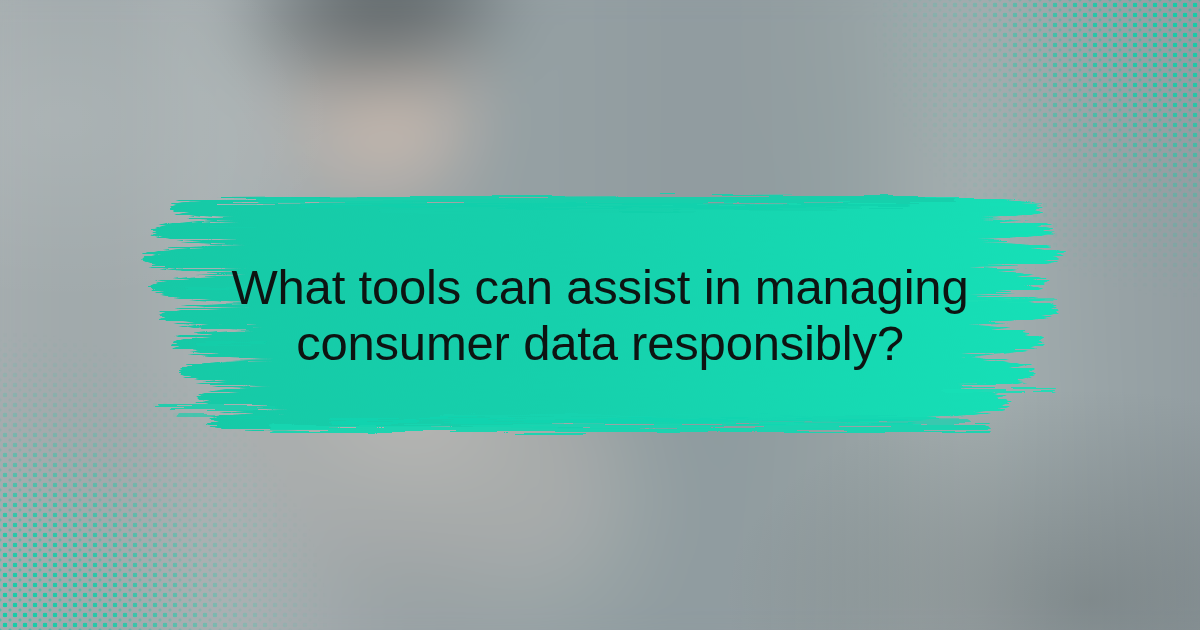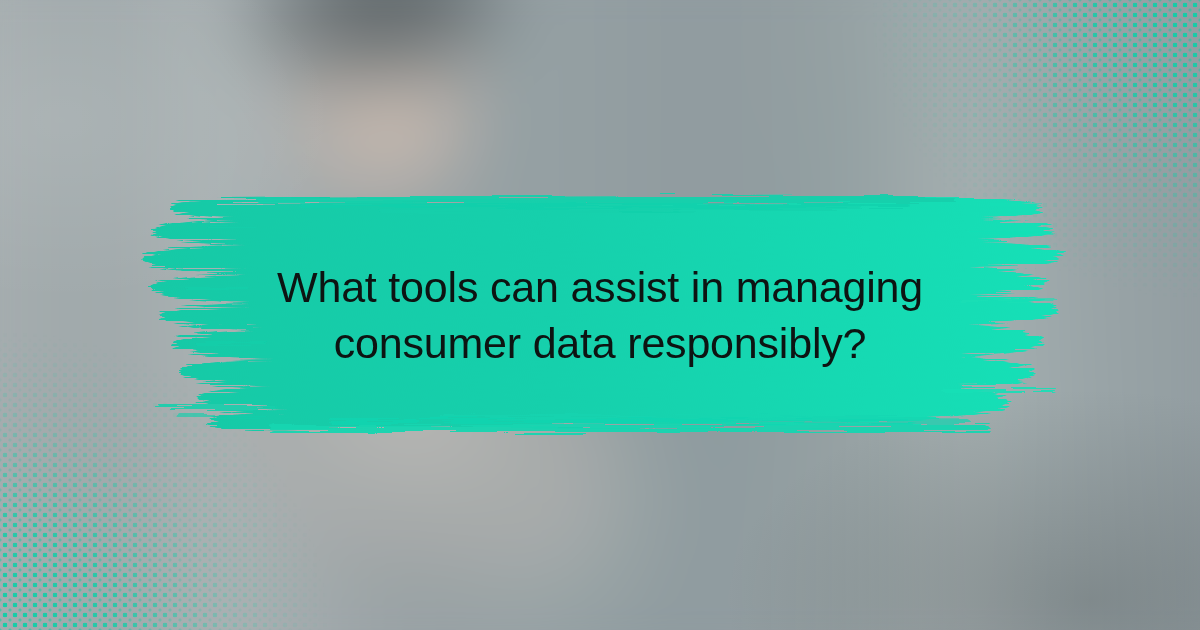--- a/index.html
+++ b/index.html
@@ -94,21 +94,21 @@
   }
   .brush-svg { display:block; width:1200px; height:268px; }
 
   
   .headline {
     position:absolute;
     left:0; top:259px;
     width:1200px;
     text-align:center;
     font-family:"Liberation Sans", sans-serif;
-    font-size:43px;
+    font-size:49px;
     line-height:56px;
     font-weight:400;
     letter-spacing:-0.2px;
     color:#0d1412;
     white-space:pre-line;
     z-index:6;
   }
 </style>
 </head>
 <body>

